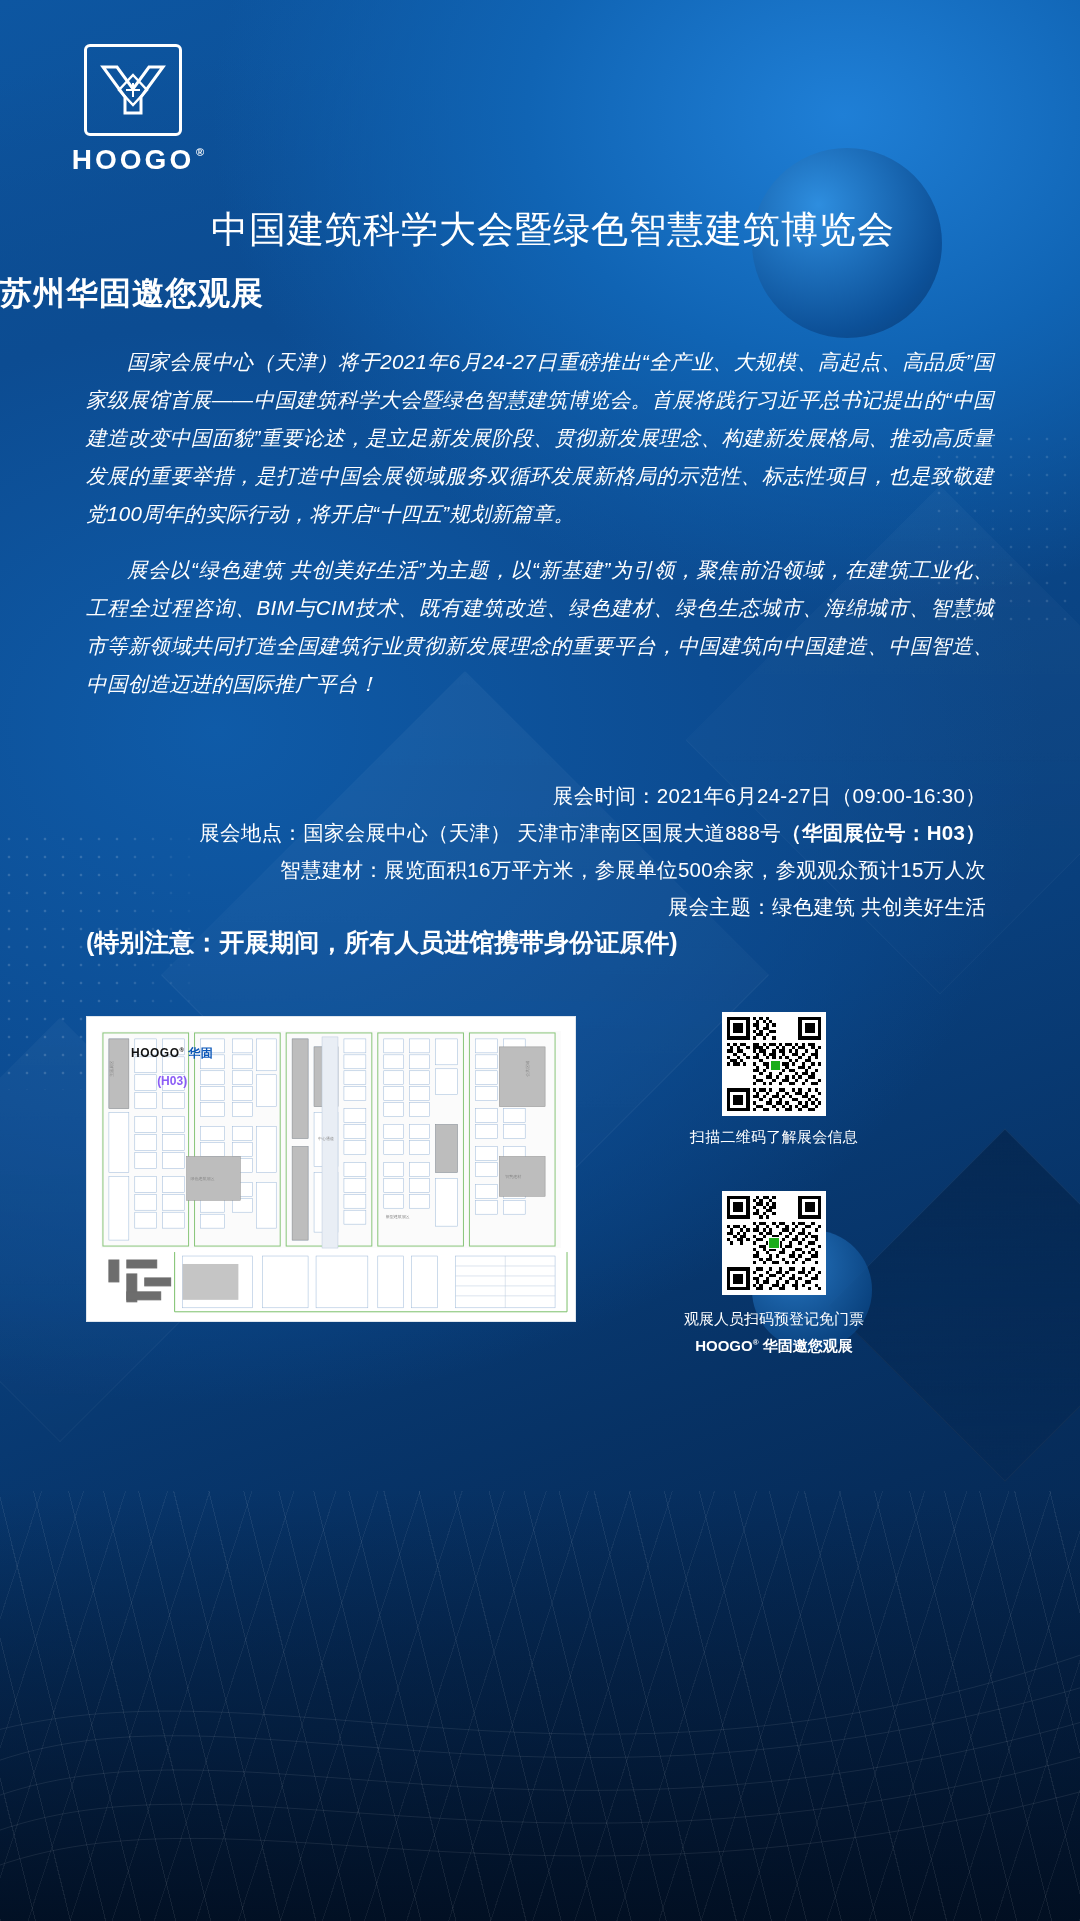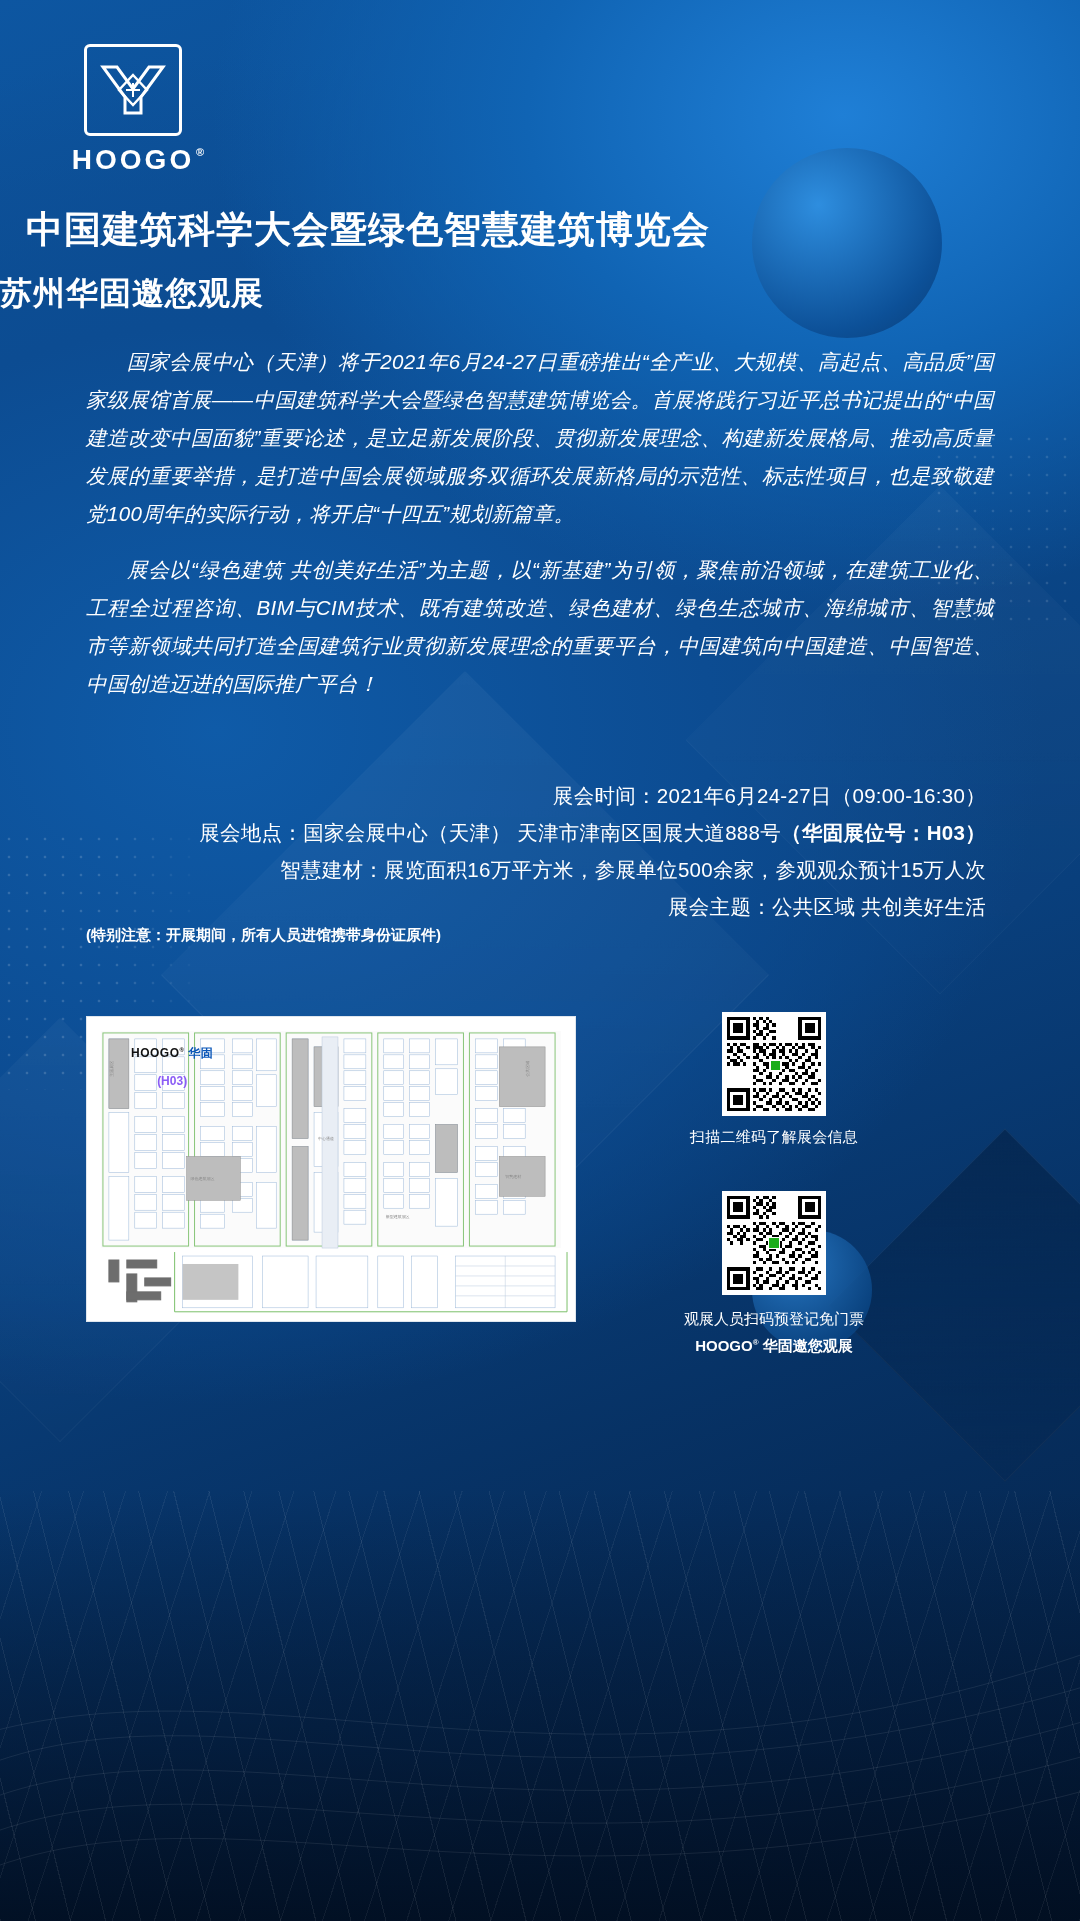--- a/index.html
+++ b/index.html
@@ -76,21 +76,21 @@
     display: flex; align-items: center; justify-content: center;
   }
   .logo-text {
     margin-top: 8px; font-size: 28px; font-weight: 700; letter-spacing: 3px;
     position: relative; display: inline-block;
   }
   .logo-text sup { font-size: 11px; position: absolute; top: 2px; right: -13px; }
 
   .title-main {
     position: absolute; left: 0; right: 0; top: 205px;
-    text-align: left; font-size: 37px; font-weight: 700; letter-spacing: 1px; padding-left: 26px;
+    text-align: center; font-size: 37px; font-weight: 400; letter-spacing: 1px; padding-left: 26px;
   }
   .title-sub {
     position: absolute; left: 0; right: 0; top: 272px;
     text-align: left; font-size: 32px; font-weight: 700; letter-spacing: 1px;
   }
 
   .body-copy { position: absolute; left: 86px; width: 908px; top: 343px; font-style: italic; }
   .body-copy p {
     margin: 0 0 18px 0;
     font-size: 20.5px;
@@ -98,21 +98,21 @@
     text-indent: 41px;
     text-align: justify;
     letter-spacing: .4px;
   }
 
   .info-block { position: absolute; left: 86px; top: 778px; width: 900px; }
   .info-block .line {
     font-size: 20.5px; line-height: 35px; letter-spacing: .3px; margin-bottom: 2px; text-align: right;
   }
   .info-block .bold { font-weight: 700; }
-  .info-note { font-weight: 700; font-size: 15px; }
+  .info-note { font-weight: 700; font-size: 25px; }
 
   .floorplan {
     position: absolute; left: 86px; top: 1016px;
     width: 490px; height: 306px;
     background: #ffffff;
     border: 1px solid #dfe6ee;
     overflow: hidden;
   }
   .fp-canvas { position: absolute; inset: 0; }
   .fp-badge {
@@ -185,21 +185,21 @@
     <div class="line">
       <span>展会时间：</span><span>2021年6月24-27日（09:00-16:30）</span>
     </div>
     <div class="line">
       <span>展会地点：</span><span>国家会展中心（天津） 天津市津南区国展大道888号</span><span class="bold">（华固展位号：H03）</span>
     </div>
     <div class="line">
       <span>智慧建材：</span><span>展览面积16万平方米，参展单位500余家，参观观众预计15万人次</span>
     </div>
     <div class="line">
-      <span>展会主题：</span><span>公共区域 共创美好生活</span>
+      <span>展会主题：</span><span>绿色建筑 共创美好生活</span>
     </div>
     <div class="info-note">(特别注意：开展期间，所有人员进馆携带身份证原件)</div>
   </div>
 
   <div class="floorplan">
     <svg class="fp-canvas" viewBox="0 0 490 306" preserveAspectRatio="none">
       <rect x="0" y="0" width="490" height="306" fill="#ffffff"></rect>
 
       <rect x="14" y="14" width="462" height="218" fill="#fbfbfb"></rect>
 

